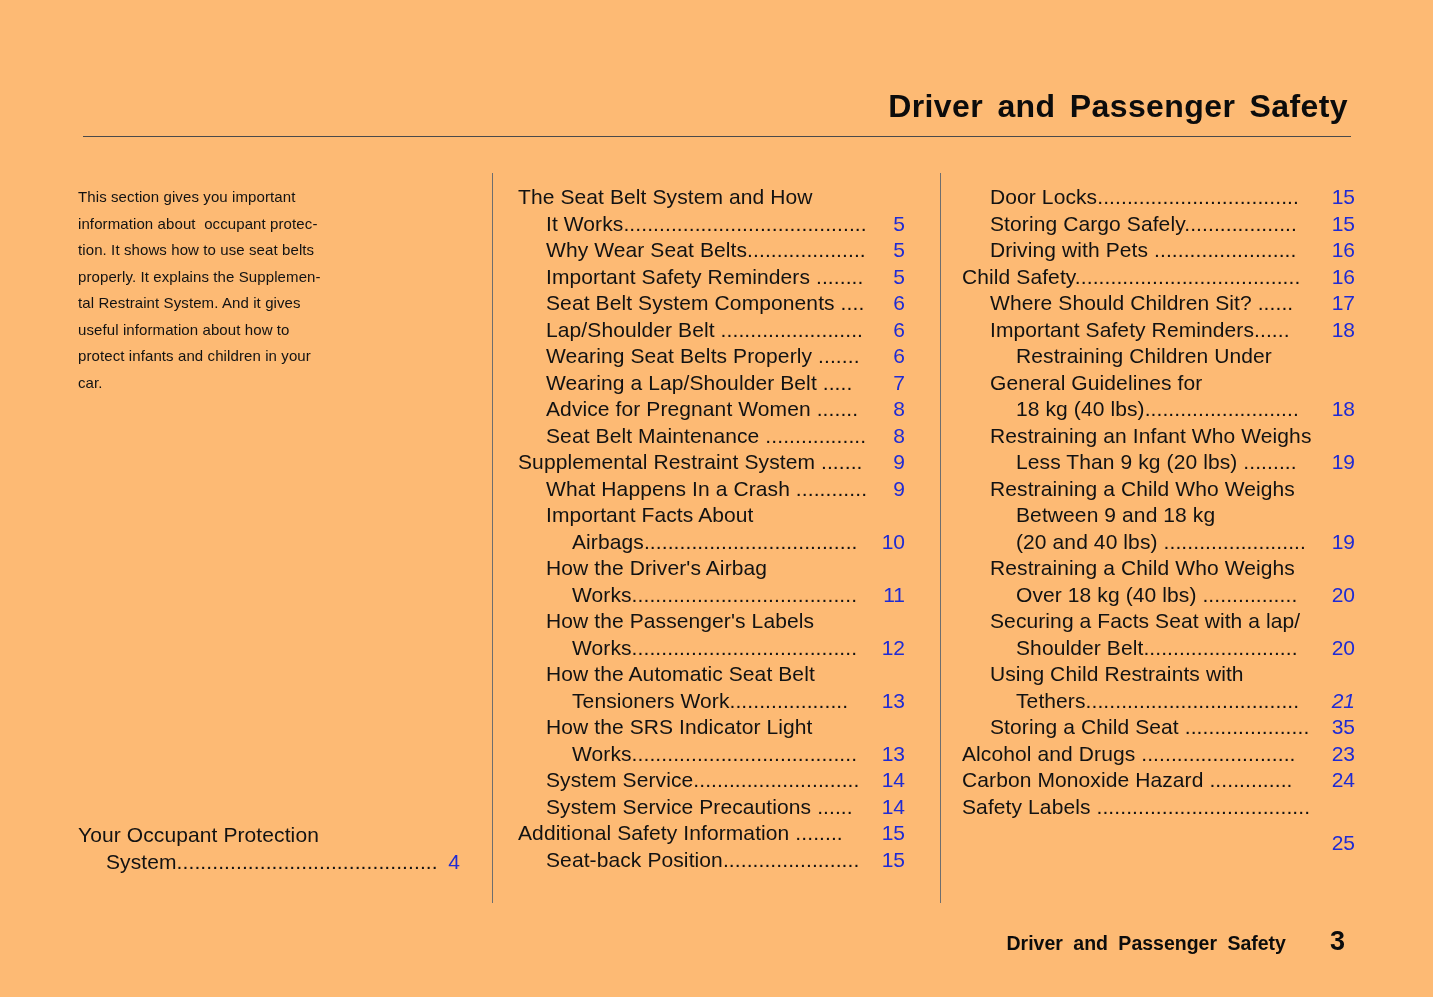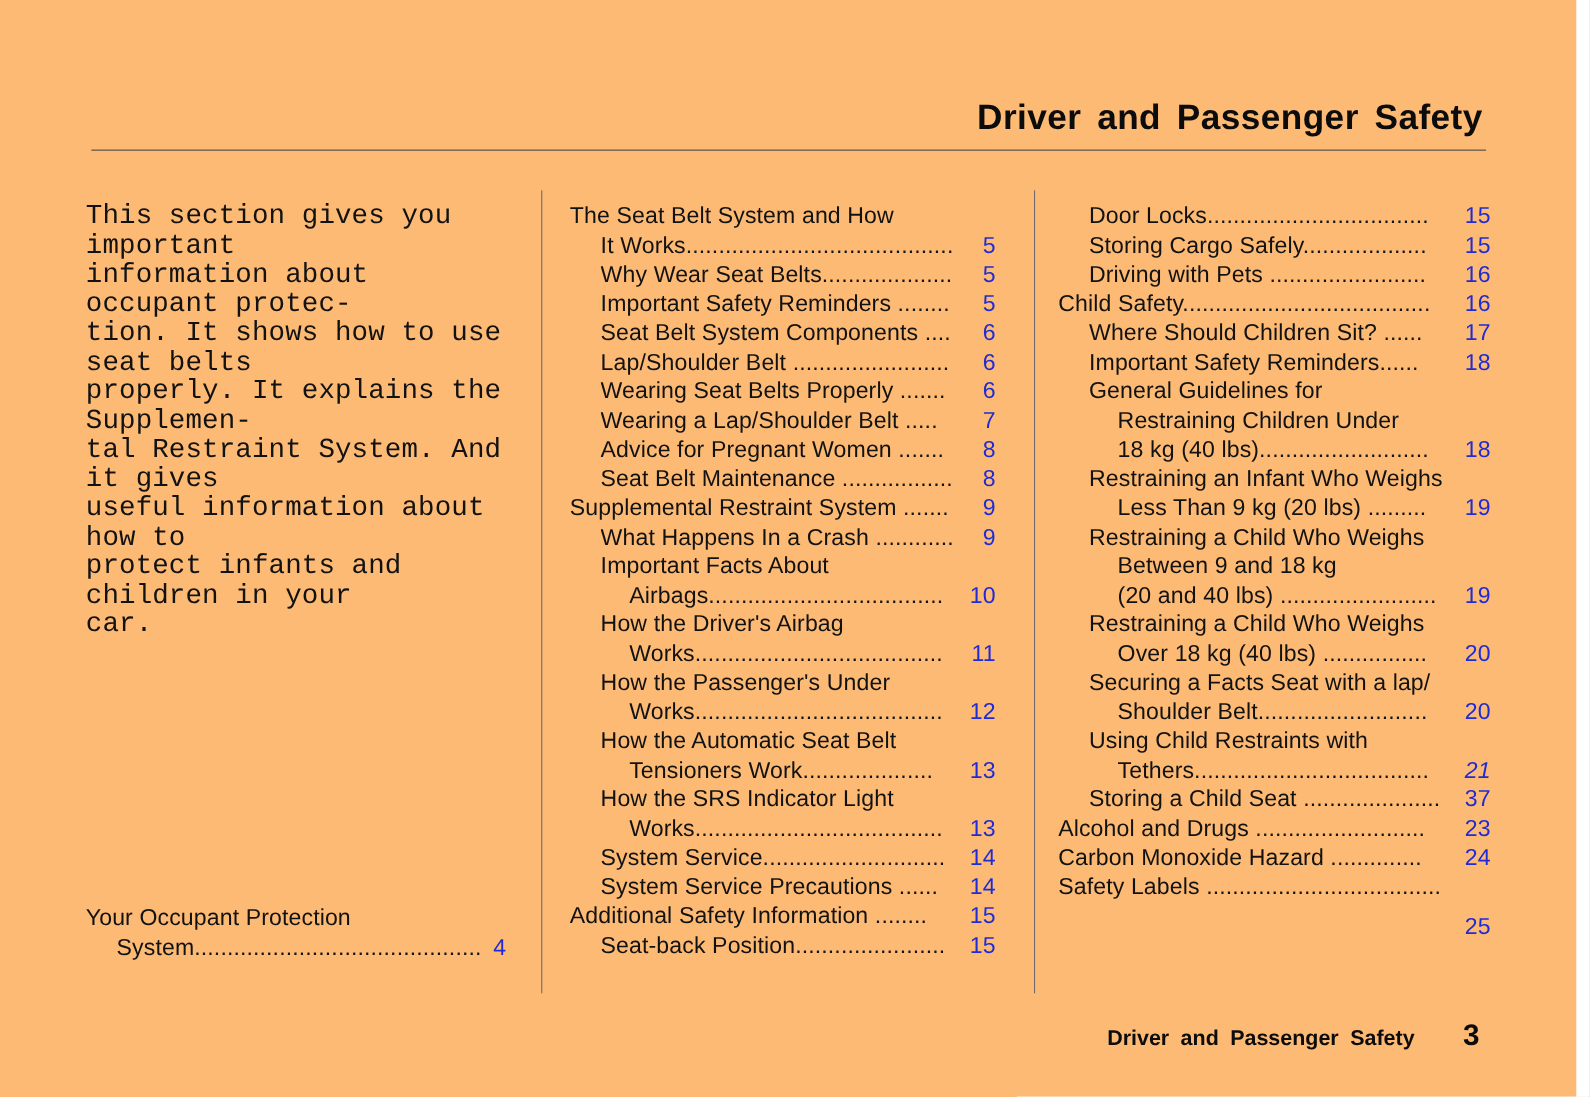--- a/index.html
+++ b/index.html
@@ -11,21 +11,21 @@
   .title{margin:0;font-size:32px;font-weight:bold;letter-spacing:.4px;word-spacing:5px;color:#0c0c0c;}
   .rule{position:absolute;left:83px;right:82px;top:136px;height:1px;background:#4a4a4a;}
   .main{position:absolute;top:170px;left:0;right:0;height:740px;}
   .col{position:absolute;top:0;height:740px;box-sizing:border-box;padding-top:14px;}
   .col1{left:78px;width:382px;display:flex;flex-direction:column;}
   .col2{left:518px;width:387px;}
   .col3{left:962px;width:393px;}
   .vdivider{position:absolute;top:3px;height:730px;width:1px;background:#6e6e6e;}
   .vd1{left:492px;}
   .vd2{left:940px;}
-  .para{margin:0;font-size:25px;line-height:26.5px;white-space:pre-wrap;letter-spacing:.1px;font-family:Liberation Mono, monospace;}
+  .para{margin:0;font-size:15px;line-height:26.5px;white-space:pre-wrap;letter-spacing:.1px;}
   .toc{display:block;}
   .col1-toc{margin-top:auto;margin-bottom:35px;}
   .toc-line{display:flex;align-items:flex-start;font-size:21px;line-height:26.5px;white-space:nowrap;}
   .toc-line .lbl{overflow:hidden;flex:0 1 auto;letter-spacing:.1px;}
   .toc-line .pg{margin-left:auto;padding-left:4px;}
   .ind-1{padding-left:28px;}
   .ind-2{padding-left:54px;}
   .footer{position:absolute;right:88px;top:926px;display:flex;align-items:baseline;gap:44px;}
   .footer-title{font-size:19.5px;font-weight:bold;word-spacing:5px;color:#0c0c0c;}
   .footer-page{font-size:27px;font-weight:bold;color:#0c0c0c;}
@@ -121,21 +121,21 @@
             <span class="pg" style="color: rgb(31, 43, 212);">10</span>
           </div>
           <div class="toc-line ind-1">
             <span class="lbl">How the Driver's Airbag</span>
           </div>
           <div class="toc-line ind-2">
             <span class="lbl">Works......................................</span>
             <span class="pg" style="color: rgb(31, 43, 212);">11</span>
           </div>
           <div class="toc-line ind-1">
-            <span class="lbl">How the Passenger's Under</span>
+            <span class="lbl">How the Passenger's Labels</span>
           </div>
           <div class="toc-line ind-2">
             <span class="lbl">Works......................................</span>
             <span class="pg" style="color: rgb(31, 43, 212);">12</span>
           </div>
           <div class="toc-line ind-1">
             <span class="lbl">How the Automatic Seat Belt</span>
           </div>
           <div class="toc-line ind-2">
             <span class="lbl">Tensioners Work....................</span>
@@ -188,25 +188,25 @@
             <span class="pg" style="color: rgb(31, 43, 212);">16</span>
           </div>
           <div class="toc-line ind-1">
             <span class="lbl">Where Should Children Sit? ......</span>
             <span class="pg" style="color: rgb(31, 43, 212);">17</span>
           </div>
           <div class="toc-line ind-1">
             <span class="lbl">Important Safety Reminders......</span>
             <span class="pg" style="color: rgb(31, 43, 212);">18</span>
           </div>
+          <div class="toc-line ind-2">
+            <span class="lbl">Restraining Children Under</span>
+          </div>
           <div class="toc-line ind-1">
             <span class="lbl">General Guidelines for</span>
-          </div>
-          <div class="toc-line ind-2">
-            <span class="lbl">Restraining Children Under</span>
           </div>
           <div class="toc-line ind-2">
             <span class="lbl">18 kg (40 lbs)..........................</span>
             <span class="pg" style="color: rgb(31, 43, 212);">18</span>
           </div>
           <div class="toc-line ind-1">
             <span class="lbl">Restraining an Infant Who Weighs</span>
           </div>
           <div class="toc-line ind-2">
             <span class="lbl">Less Than 9 kg (20 lbs) .........</span>
@@ -238,21 +238,21 @@
           </div>
           <div class="toc-line ind-1">
             <span class="lbl">Using Child Restraints with</span>
           </div>
           <div class="toc-line ind-2">
             <span class="lbl">Tethers....................................</span>
             <span class="pg" style="color: rgb(31, 43, 212); font-style: italic;">21</span>
           </div>
           <div class="toc-line ind-1">
             <span class="lbl">Storing a Child Seat .....................</span>
-            <span class="pg" style="color: rgb(31, 43, 212);">37</span>
+            <span class="pg" style="color: rgb(31, 43, 212);">35</span>
           </div>
           <div class="toc-line ind-0">
             <span class="lbl">Alcohol and Drugs ..........................</span>
             <span class="pg" style="color: rgb(31, 43, 212);">23</span>
           </div>
           <div class="toc-line ind-0">
             <span class="lbl">Carbon Monoxide Hazard ..............</span>
             <span class="pg" style="color: rgb(31, 43, 212);">24</span>
           </div>
           <div class="toc-line ind-0">

